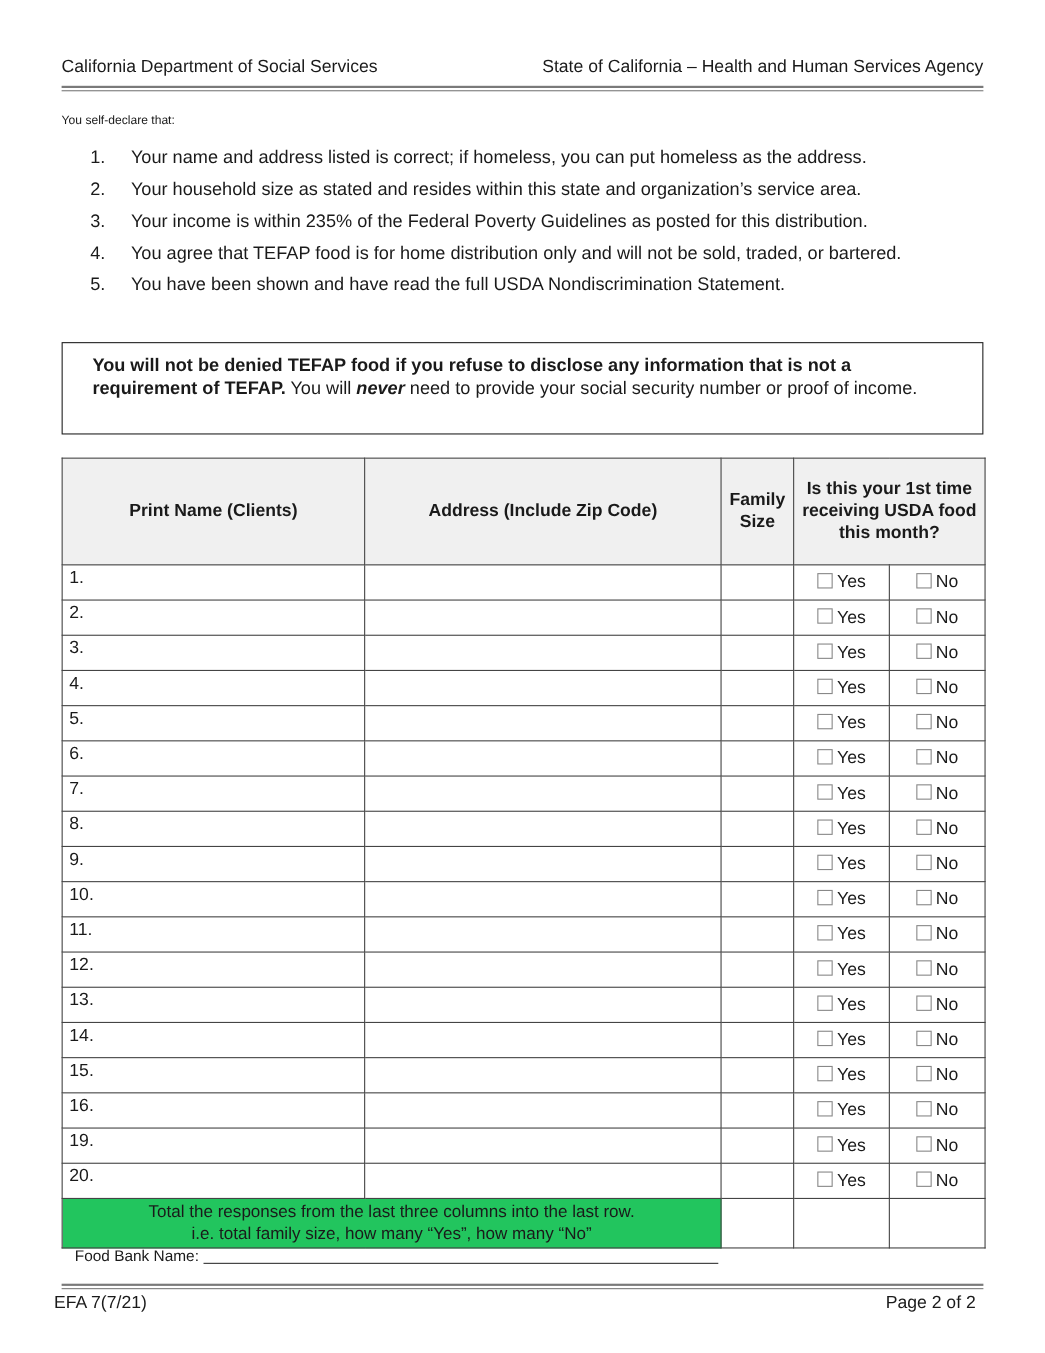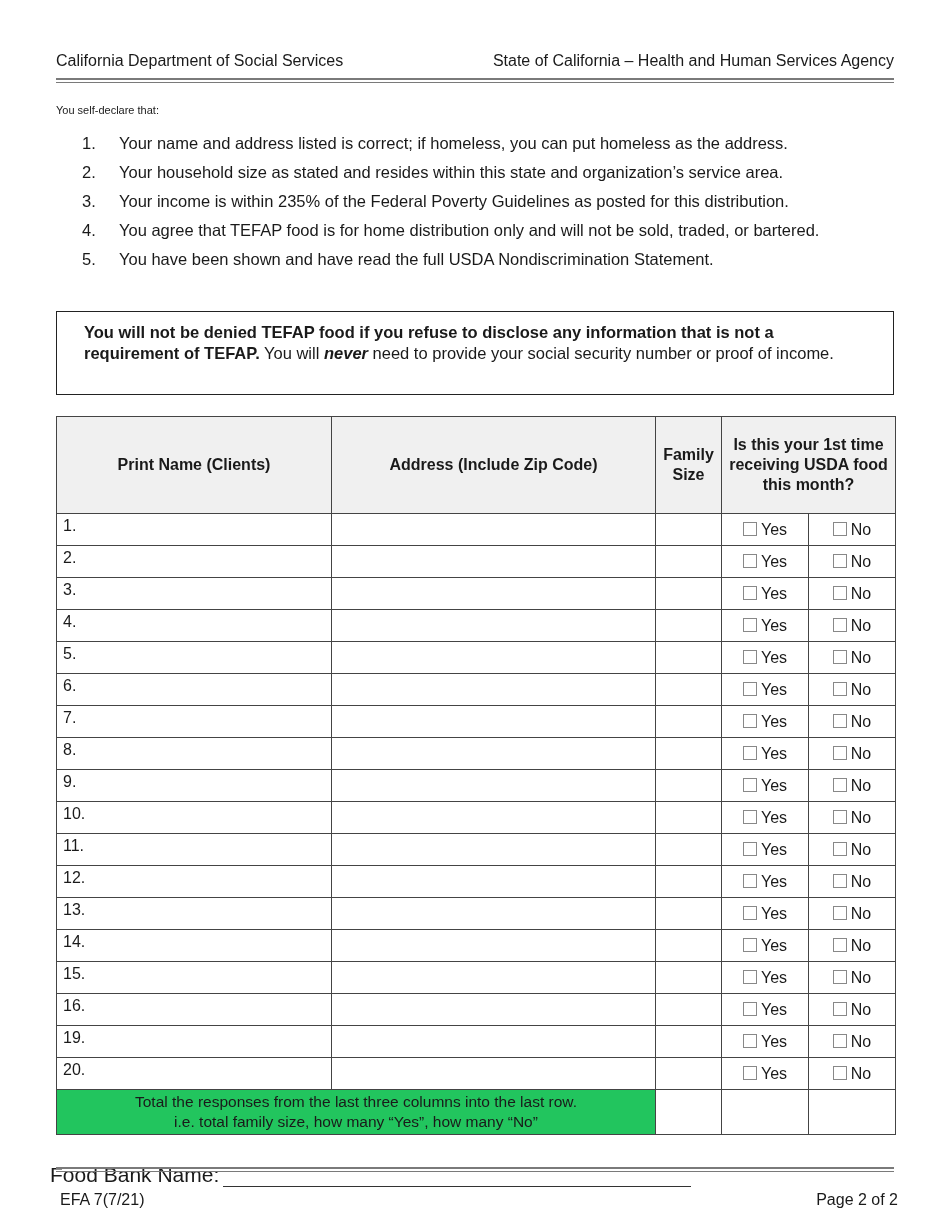--- a/index.html
+++ b/index.html
@@ -38,26 +38,26 @@
     table.roster td { height: 28px; }
     td.num { padding-left: 6px !important; vertical-align: top; padding-top: 3px !important; }
     td.check { text-align: center; vertical-align: middle; }
     .box {
       display: inline-block; width: 12px; height: 12px; border: 1px solid #888; vertical-align: -1px; margin-right: 4px;
     }
     td.total-label {
       background: #22c55e; text-align: center; font-size: 15.5px; line-height: 20px; height: 44px !important;
     }
     .foodbank {
-      position: absolute; left: 50px; top: 1131px; font-size: 21px; display: flex; align-items: flex-end; margin-top: 32px;
+      position: absolute; left: 68px; top: 1131px; font-size: 14px; display: flex; align-items: flex-end;
     }
     .foodbank-line { width: 468px; border-bottom: 1px solid #333; height: 17px; margin-left: 4px; }
     .footer {
-      position: absolute; left: 60px; top: 1176px; width: 838px;
-      display: flex; justify-content: space-between; font-size: 16px; margin-top: 15px;
+      position: absolute; left: 49px; top: 1176px; width: 838px;
+      display: flex; justify-content: space-between; font-size: 16px;
     }
   </style>
 </head>
 <body>
 
 <div class="header">
   <span>California Department of Social Services</span>
   <span>State of California – Health and Human Services Agency</span>
 </div>
 <div class="rule-double" style="top:78px;"></div>

